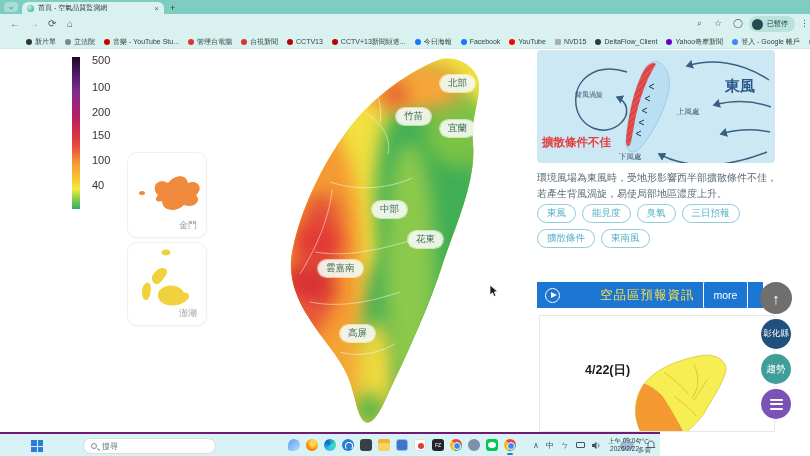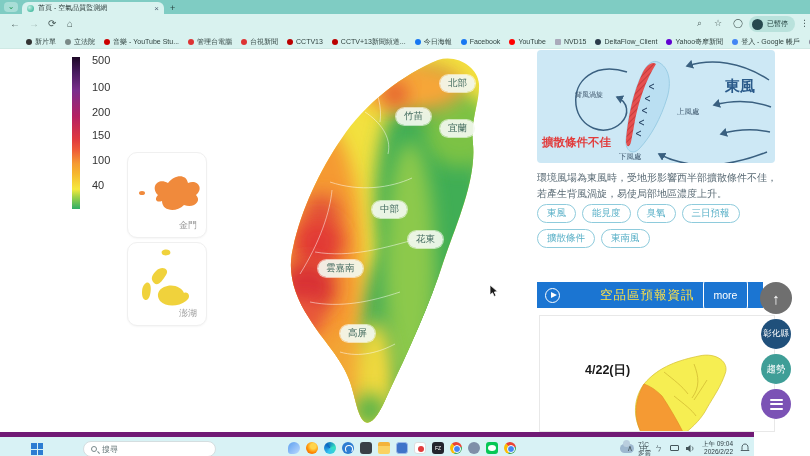--- a/index.html
+++ b/index.html
@@ -65,21 +65,21 @@
   .fab { position:absolute; border-radius:50%; display:flex; align-items:center; justify-content:center; color:#fff; }
   .fab-top { left:760px; top:233px; width:32px; height:32px; background:#6f6f6f; font-size:15px; font-weight:bold; }
   .fab-county { left:761px; top:270px; width:30px; height:30px; background:#20507b; font-size:8.5px; }
   .fab-trend { left:761px; top:305px; width:30px; height:30px; background:#3f9e97; font-size:9.5px; }
   .fab-menu { left:761px; top:340px; width:30px; height:30px; background:#7b52b5; flex-direction:column; gap:2.5px; }
   .fab-menu i { width:13px; height:2px; background:#fff; border-radius:1px; }
 
   .cursor-arrow { position:absolute; left:489px; top:235px; }
 
   
-  .taskbar { position:absolute; left:0; top:432px; width:754px; height:24px; background:#d8f2f5; border-top:5px solid #701a75; }
+  .taskbar { position:absolute; left:0; top:432px; width:660px; height:24px; background:#d8f2f5; border-top:2px solid #701a75; }
   .start-btn { position:absolute; left:31px; top:6px; width:12px; height:12px; display:grid; grid-template-columns:1fr 1fr; gap:1px; }
   .start-btn i { background:#2d7dd2; }
   .search-box { position:absolute; left:83px; top:4px; width:133px; height:16px; background:#fff; border:1px solid #d5dee0; border-radius:9px; display:flex; align-items:center; padding:0 7px; gap:5px; }
   .mag-ic { width:6px; height:6px; border:1.2px solid #7a8a8c; border-radius:50%; position:relative; }
   .mag-ic:before { content:""; position:absolute; left:5px; top:5px; width:3px; height:1.2px; background:#7a8a8c; transform:rotate(45deg); }
   .search-box span { font-size:8px; color:#68787a; }
   .task-icons { position:absolute; left:288px; top:5px; display:flex; gap:6px; align-items:center; }
   .ti { width:12px; height:12px; border-radius:3px; position:relative; }
   .ti-widgets { background:linear-gradient(135deg,#5ea0ef,#bcd9ff); border-radius:50% 50% 50% 3px; }
   .ti-firefox { background:radial-gradient(circle at 60% 35%,#ffd54d 25%,#ff8a00 60%,#e3571d); border-radius:50%; }

